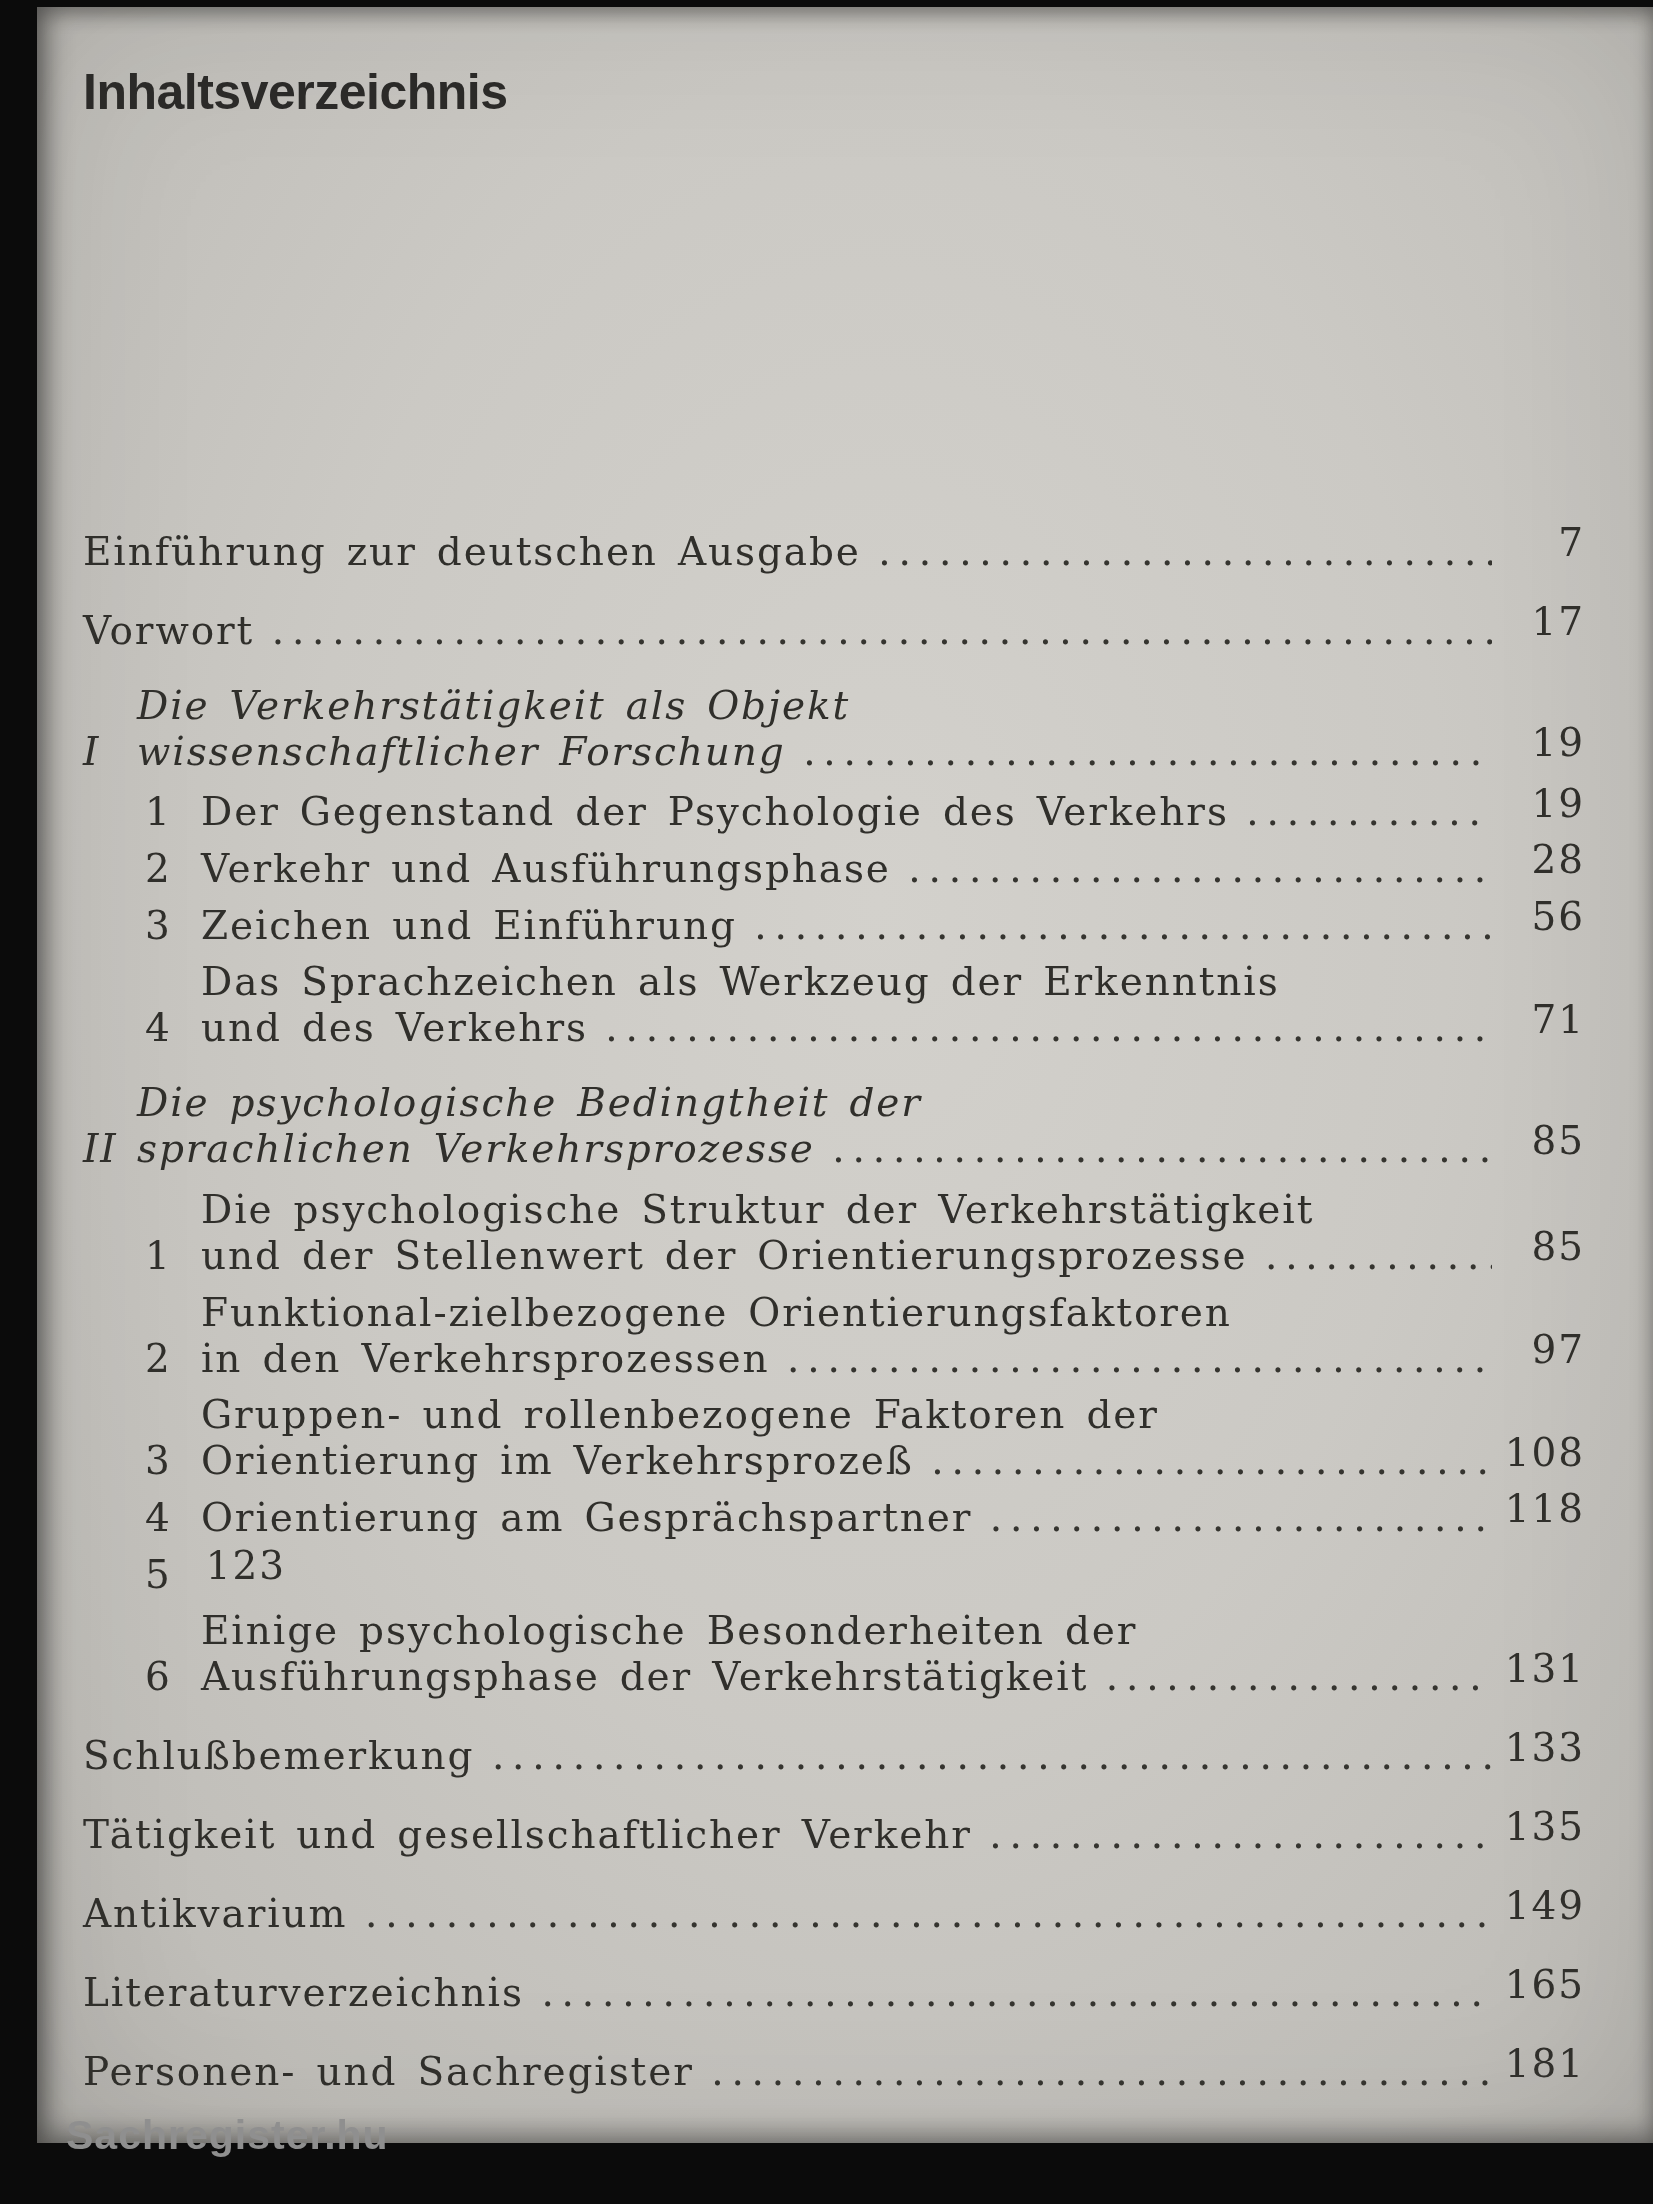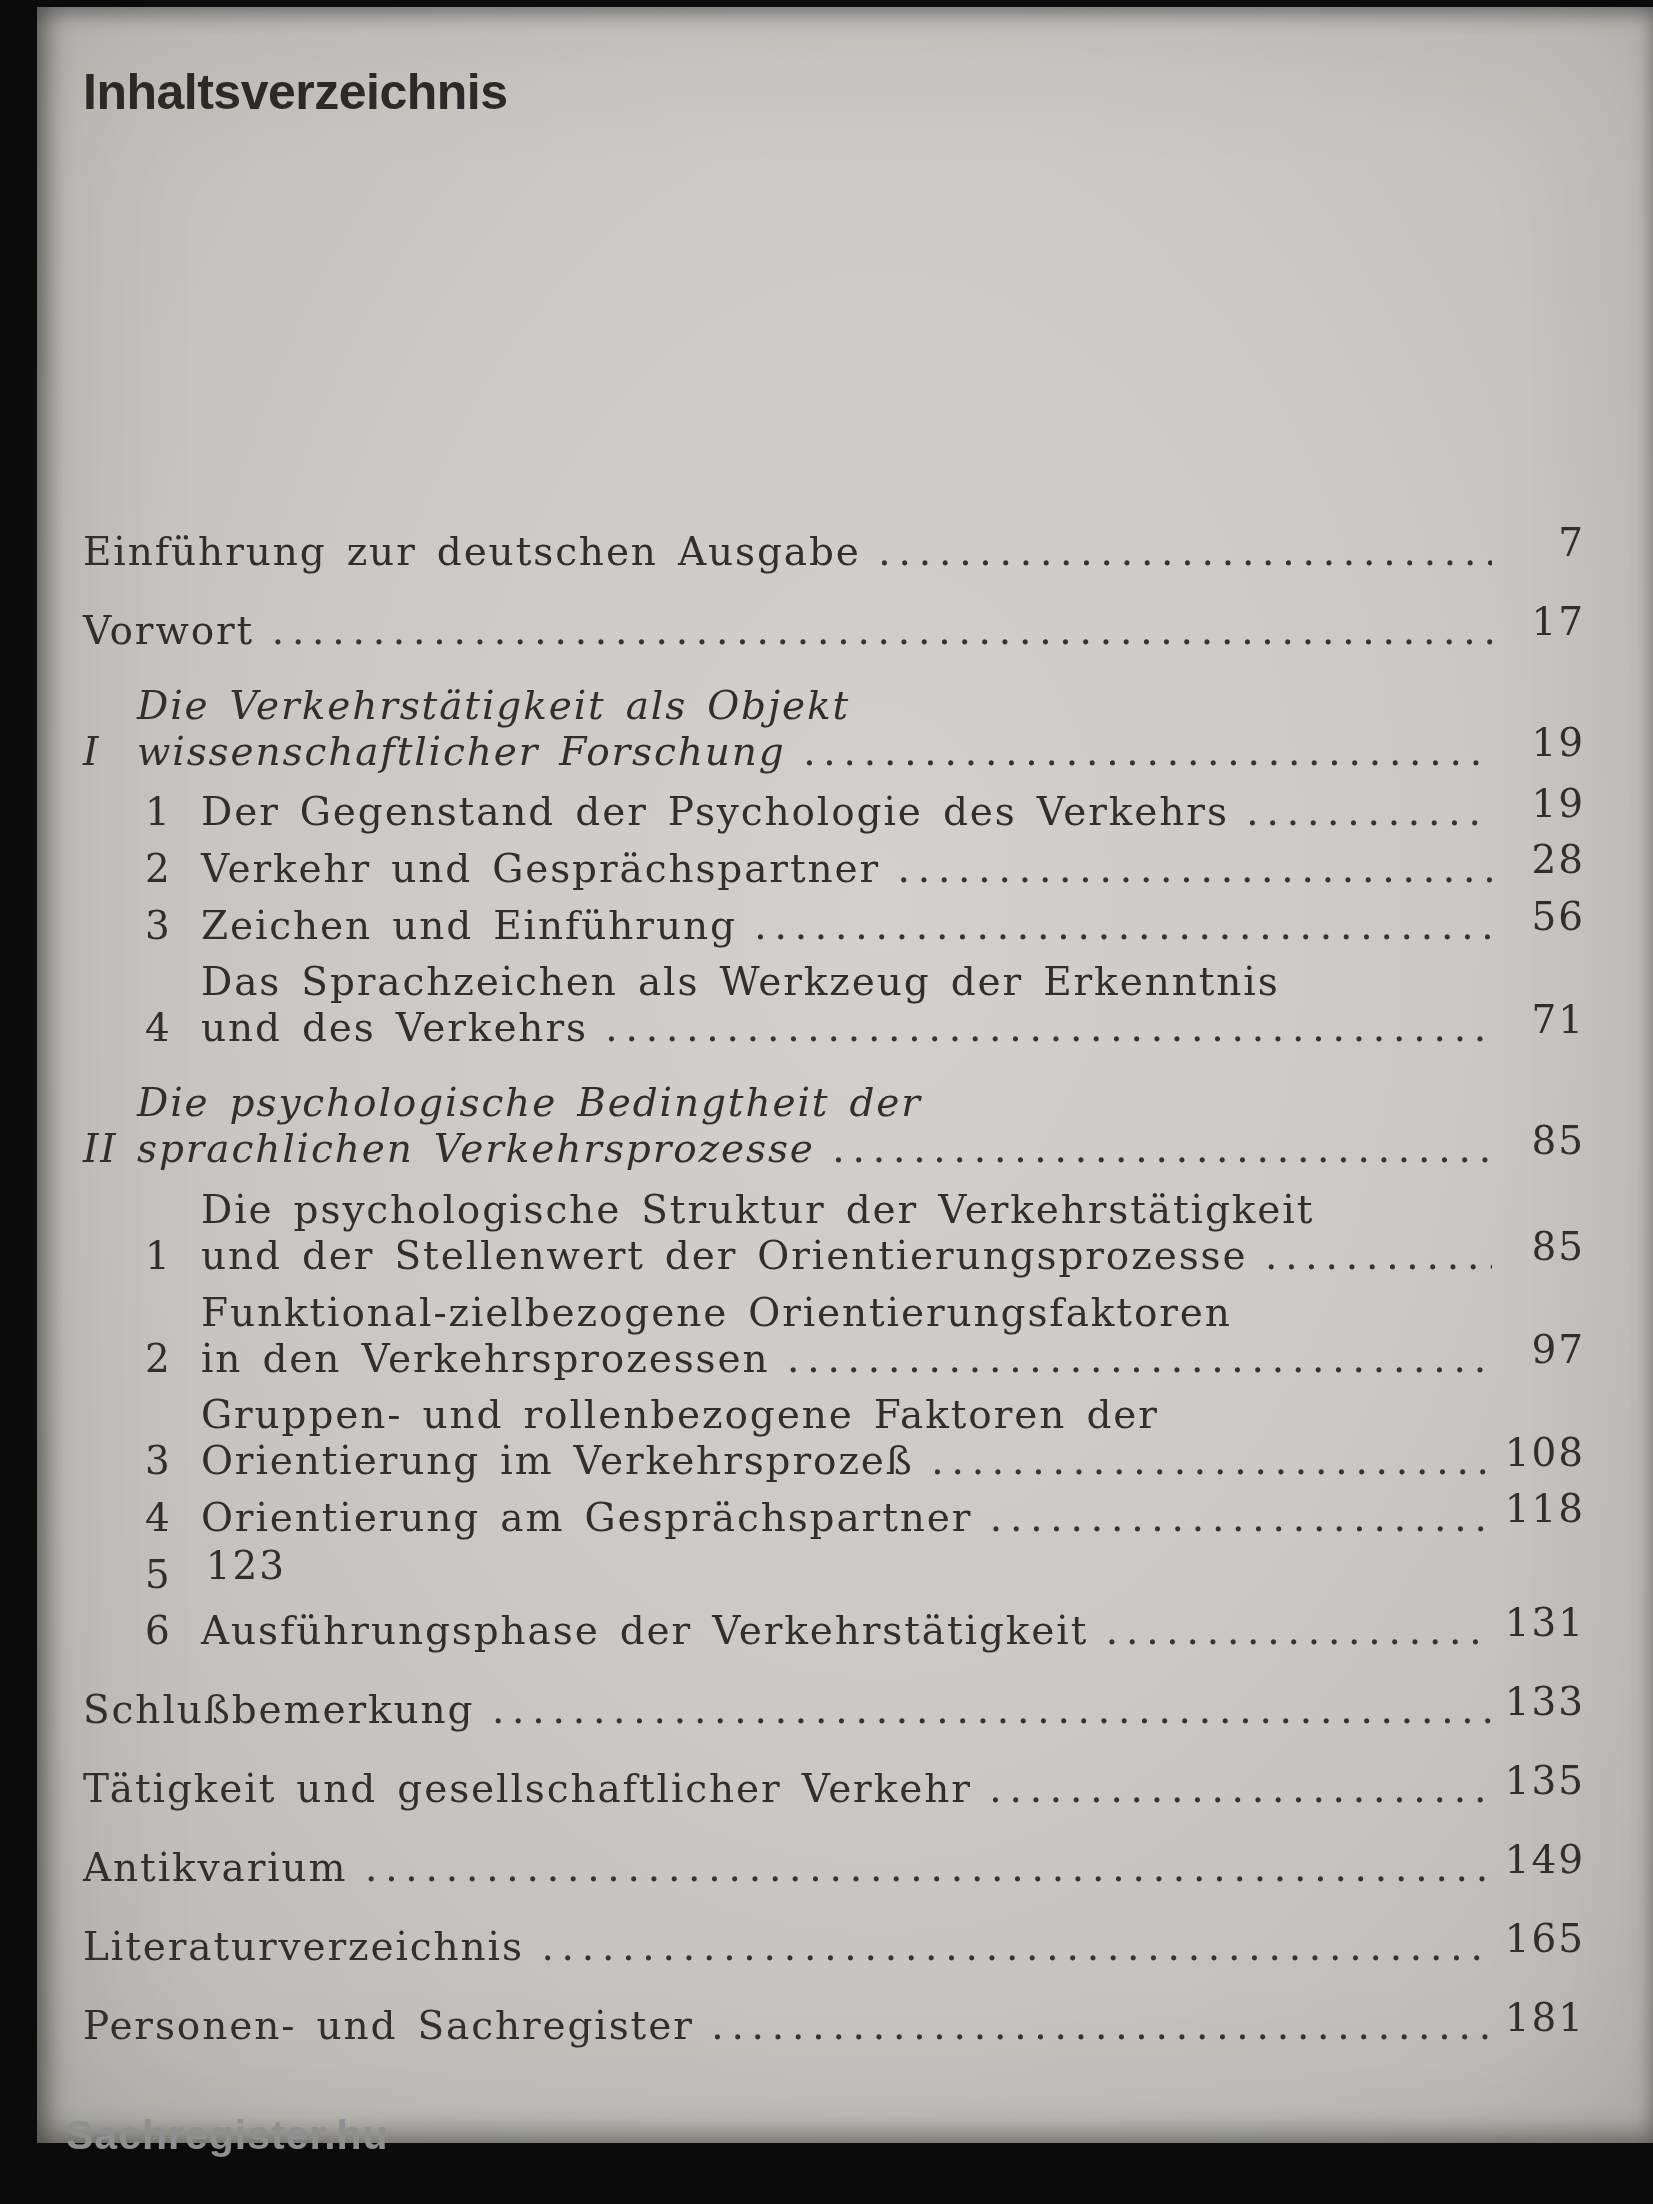--- a/index.html
+++ b/index.html
@@ -103,21 +103,21 @@
               <span class="txt">Der Gegenstand der Psychologie des Verkehrs</span>
               <span class="leader"></span>
             </div>
           </div>
           <span class="pagenum">19</span>
         </div>
         <div class="entry item">
           <span class="num">2</span>
           <div class="lines">
             <div class="line last">
-              <span class="txt">Verkehr und Gesprächspartner</span>
+              <span class="txt">Verkehr und Ausführungsphase</span>
               <span class="leader"></span>
             </div>
           </div>
           <span class="pagenum">28</span>
         </div>
         <div class="entry item">
           <span class="num">3</span>
           <div class="lines">
             <div class="line last">
               <span class="txt">Zeichen und Einführung</span>
@@ -191,20 +191,21 @@
           </div>
           <span class="pagenum">118</span>
         </div>
         <div class="entry item">
           <span class="num">5</span>
           <span class="pagenum">123</span>
         </div>
         <div class="entry item">
           <span class="num">6</span>
           <div class="lines">
+            <div class="line"><span class="txt">Einige psychologische Besonderheiten der</span></div>
             <div class="line last">
               <span class="txt">Ausführungsphase der Verkehrstätigkeit</span>
               <span class="leader"></span>
             </div>
           </div>
           <span class="pagenum">131</span>
         </div>
         <div class="entry top">
           <div class="lines">
             <div class="line last">

